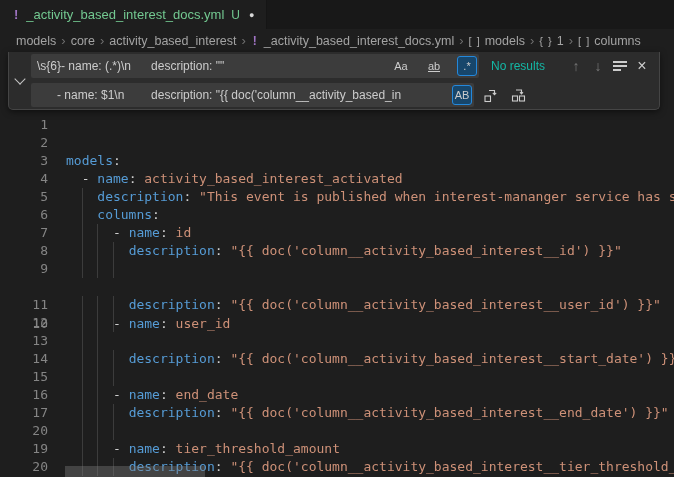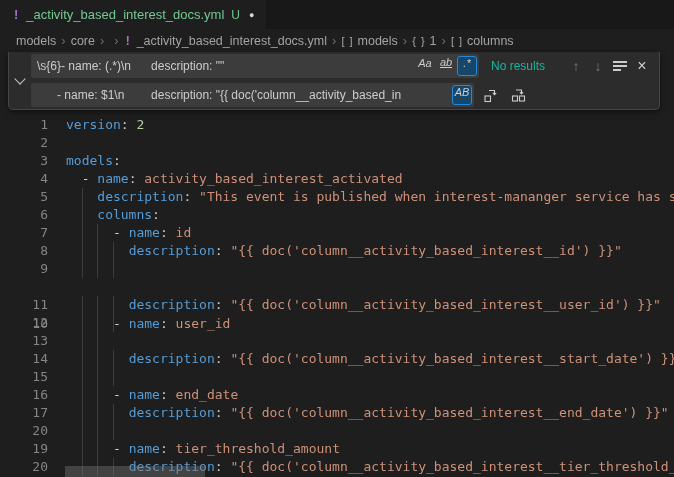--- a/index.html
+++ b/index.html
@@ -46,23 +46,23 @@
   .chev{width:7px;height:7px;border-left:1.6px solid #c5c5c5;border-bottom:1.6px solid #c5c5c5;
       transform:rotate(-45deg);margin-top:-4px;}
   .fw-rows{flex:1;display:flex;flex-direction:column;justify-content:center;gap:5px;padding-right:6px;}
   .fw-row{display:flex;align-items:center;height:24px;}
   .input-box{display:flex;align-items:center;background:#3c3c3c;border-radius:2px;height:24px;
       box-sizing:border-box;padding-right:2px;}
   .find-box{width:448px;}
   .replace-box{width:443px;}
   .fw-input{flex:1;min-width:0;background:transparent;border:none;outline:none;color:#cccccc;
       font-family:"Liberation Sans",sans-serif;font-size:12px;padding:0 6px;white-space:pre;}
-  .opt{flex:none;width:20px;height:20px;display:flex;align-items:flex-start;justify-content:center;
+  .opt{flex:none;width:20px;height:20px;display:flex;align-items:center;justify-content:center;
       background:transparent;border:1px solid transparent;border-radius:3px;color:#cccccc;
-      font-size:11px;font-family:"Liberation Sans",sans-serif;padding:0;margin-left:1px;cursor:pointer;font-style:italic;}
+      font-size:11px;font-family:"Liberation Sans",sans-serif;padding:0;margin-left:13px;cursor:pointer;}
   .opt span{pointer-events:none;}
   .opt.ww span{border-bottom:1px solid #cccccc;line-height:10px;display:inline-block;}
   .opt.active{background:#17466b;border-color:#2488db;}
   .results{margin-left:12px;font-size:12px;color:#14b8a6;white-space:nowrap;}
   .nav{background:transparent;border:none;color:#cccccc;font-size:14px;width:22px;height:22px;
       display:flex;align-items:center;justify-content:center;padding:0;cursor:pointer;border-radius:3px;}
   .nav.dim{opacity:0.45;}
   .nav.prev{margin-left:auto;}
   .selbars{display:inline-block;width:14px;}
   .selbars i{display:block;height:1.5px;background:#cccccc;margin:2.5px 0;}
@@ -87,20 +87,23 @@
 
 <div class="breadcrumbs" id="breadcrumbs">
     <span class="bc-item">
       <span>models</span>
     </span>
     <span class="bc-sep">›</span>
     <span class="bc-item">
       <span>core</span>
     </span>
     <span class="bc-sep">›</span>
+    <span class="bc-item">
+      <span>activity_based_interest</span>
+    </span>
     <span class="bc-sep">›</span>
     <span class="bc-item">
       <span class="bc-yaml">!</span>
       <span>_activity_based_interest_docs.yml</span>
     </span>
     <span class="bc-sep">›</span>
     <span class="bc-item">
       <span class="bc-sym">[ ]</span>
       <span>models</span>
     </span>
@@ -111,21 +114,21 @@
     </span>
     <span class="bc-sep">›</span>
     <span class="bc-item">
       <span class="bc-sym">[ ]</span>
       <span>columns</span>
     </span>
   </div>
 
 <div class="editor">
   <div id="codelines">
-      <div class="code-line" style="top: 64px;"><span class="ln">1</span><span class="code"><span class="tk-k">version</span><span class="tk-p">: </span><span class="tk-n">2</span></span></div>
+      <div class="code-line" style="top: 64px;"><span class="ln">1</span></div>
       <div class="code-line" style="top: 82px;"><span class="ln">2</span><span class="code"></span></div>
       <div class="code-line" style="top: 100px;"><span class="ln">3</span><span class="code"><span class="tk-k">models</span><span class="tk-p">:</span></span></div>
       <div class="code-line" style="top: 118px;"><span class="ln">4</span><span class="code"><span class="tk-p">  - </span><span class="tk-k">name</span><span class="tk-p">: </span><span class="tk-s">activity_based_interest_activated</span></span></div>
       <div class="code-line" style="top: 136px;"><span class="ln">5</span><span class="guide" style="left: 81.66px;"></span><span class="code"><span class="tk-p">    </span><span class="tk-k">description</span><span class="tk-p">: </span><span class="tk-s">"This event is published when interest-mananger service has successf</span></span></div>
       <div class="code-line" style="top: 154px;"><span class="ln">6</span><span class="guide" style="left: 81.66px;"></span><span class="code"><span class="tk-p">    </span><span class="tk-k">columns</span><span class="tk-p">:</span></span></div>
       <div class="code-line" style="top: 172px;"><span class="ln">7</span><span class="guide" style="left: 81.66px;"></span><span class="guide" style="left: 97.32px;"></span><span class="code"><span class="tk-p">      - </span><span class="tk-k">name</span><span class="tk-p">: </span><span class="tk-s">id</span></span></div>
       <div class="code-line" style="top: 190px;"><span class="ln">8</span><span class="guide" style="left: 81.66px;"></span><span class="guide" style="left: 97.32px;"></span><span class="guide" style="left: 112.98px;"></span><span class="code"><span class="tk-p">        </span><span class="tk-k">description</span><span class="tk-p">: </span><span class="tk-s">"{{ doc('column__activity_based_interest__id') }}"</span></span></div>
       <div class="code-line" style="top: 208px;"><span class="ln">9</span><span class="guide" style="left: 81.66px;"></span><span class="guide" style="left: 97.32px;"></span><span class="guide" style="left: 112.98px;"></span><span class="code"></span></div>
       <div class="code-line" style="top: 226px; margin-top: 37px;"><span class="ln">10</span><span class="guide" style="left: 81.66px;"></span><span class="guide" style="left: 97.32px;"></span><span class="code"><span class="tk-p">      - </span><span class="tk-k">name</span><span class="tk-p">: </span><span class="tk-s">user_id</span></span></div>
       <div class="code-line" style="top: 244px;"><span class="ln">11</span><span class="guide" style="left: 81.66px;"></span><span class="guide" style="left: 97.32px;"></span><span class="guide" style="left: 112.98px;"></span><span class="code"><span class="tk-p">        </span><span class="tk-k">description</span><span class="tk-p">: </span><span class="tk-s">"{{ doc('column__activity_based_interest__user_id') }}"</span></span></div>

